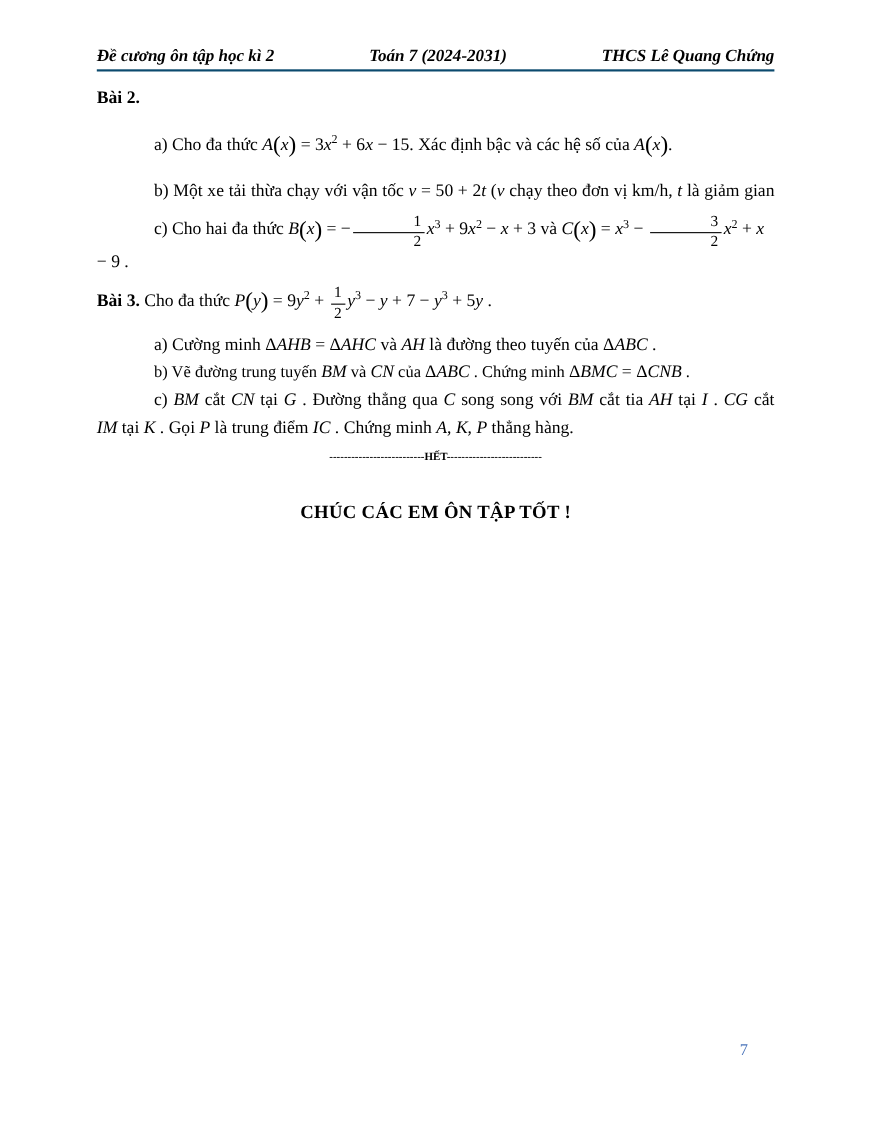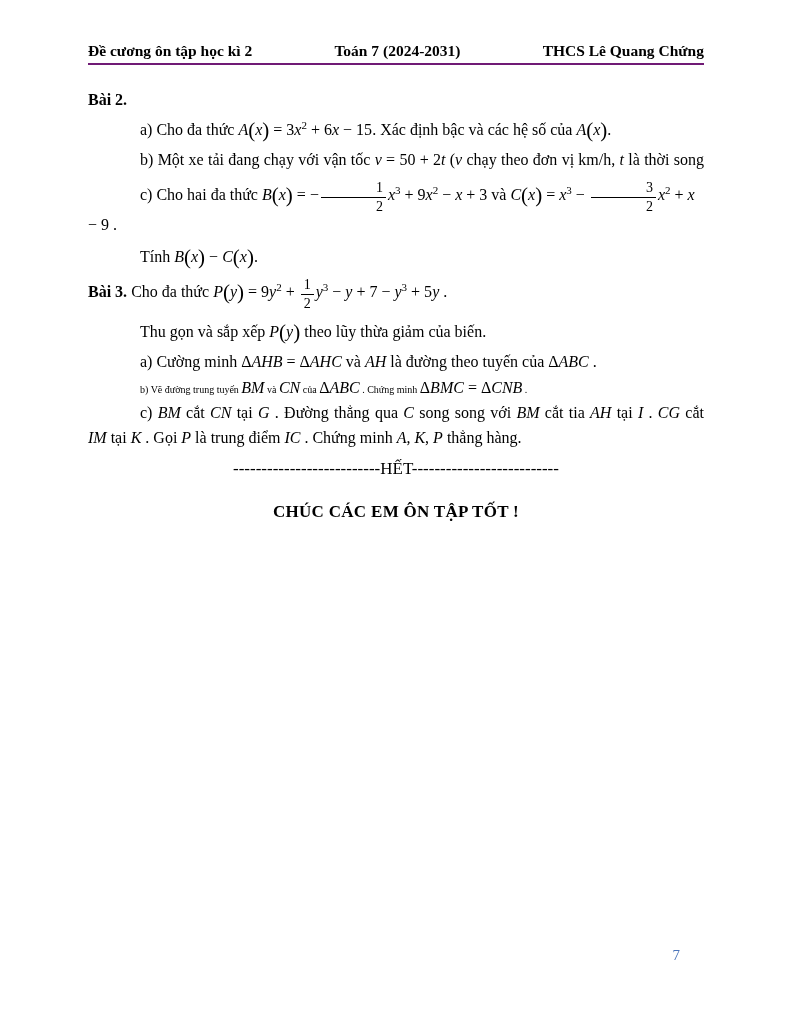--- a/index.html
+++ b/index.html
@@ -9,69 +9,67 @@
     margin:0 auto;
     background:#ffffff;
     box-sizing:border-box;
     padding:42px 88px 0 88px;
     font-family:"Liberation Serif","DejaVu Serif",serif;
     color:#000;
     overflow:hidden;
   }
   .hdr{
     display:flex;justify-content:space-between;align-items:baseline;
-    font-weight:bold;font-size:15.5px;
-    padding-bottom:3px;border-bottom:2px solid #701a75;
-    margin-bottom:24px;
+    font-weight:bold;font-style:italic;font-size:15.5px;
+    padding-bottom:3px;border-bottom:2px solid #0c4a6e;
+    margin-bottom:14px;
   }
-  .line{font-size:16px;line-height:1.38;margin:8px 0;}
+  .line{font-size:16px;line-height:1.38;margin:20px 0;}
   .heading{margin-top:12px;}
   .indent{text-indent:52px;}
   .indent-justify{text-indent:52px;text-align:justify;text-align-last:justify;}
   .flush{margin-top:2px;}
   .tight{margin:3px 0;}
   .tall{margin:10px 0;font-family:Liberation Serif, serif;}
   .bx{font-weight:bold;}
   .tx{}
-  .small .tx{font-size:10px;}
+  .small .tx{font-size:15px;}
   .mi{font-style:italic;}
   .mn{font-style:normal;}
   .sup{font-size:11px;position:relative;top:-6px;font-style:normal;}
   .par{font-size:21px;font-style:normal;vertical-align:-2px;line-height:1;}
   .frac{display:inline-block;text-align:center;vertical-align:-11px;line-height:1;margin:0 2px;font-style:normal;}
   .frac .fn{display:block;font-size:14px;padding:0 3px 2px 3px;}
   .frac .fd{display:block;font-size:14px;border-top:1.4px solid #000;padding-top:2px;}
   .center{text-align:center;text-indent:0;}
-  .het{font-weight:normal;font-size:17px;margin-top:8px;letter-spacing:0px;}
-  .wish{text-align:center;font-weight:bold;font-size:17px;margin-top:22px;letter-spacing:0.3px;}
+  .het{font-weight:bold;font-size:10px;margin-top:8px;letter-spacing:0px;}
+  .wish{text-align:center;font-weight:bold;font-size:17px;margin-top:34px;letter-spacing:0.3px;}
   .pagenum{
     position:absolute;right:112px;bottom:60px;
     color:#4a74ba;font-size:15px;
     font-family:"Liberation Serif","DejaVu Serif",serif;
   }
 </style>
 </head>
 <body>
 
 <div class="page">
 
   <div class="hdr">
     <span>Đề cương ôn tập học kì 2</span>
     <span>Toán 7 (2024-2031)</span>
     <span>THCS Lê Quang Chứng</span>
   </div>
 
   <div id="content">
       <div class="line heading"><span class="bx">Bài 2.</span></div>
       <div class="line indent"><span class="tx">a) Cho đa thức </span><span class="mi">A</span><span class="par">(</span><span class="mi">x</span><span class="par">)</span><span class="mn"> = 3</span><span class="mi">x</span><span class="sup">2</span><span class="mn"> + 6</span><span class="mi">x</span><span class="mn"> − 15</span><span class="tx">. Xác định bậc và các hệ số của </span><span class="mi">A</span><span class="par">(</span><span class="mi">x</span><span class="par">)</span><span class="tx">.</span></div>
-      <div class="line indent-justify tight"><span class="tx">b) Một xe tải đang chạy với vận tốc </span><span class="mi">v</span><span class="mn"> = 50 + 2</span><span class="mi">t</span><span class="tx"> (</span><span class="mi">v</span><span class="tx"> chạy theo đơn vị km/h, </span><span class="mi">t</span><span class="tx"> là thời song</span></div>
+      <div class="line indent-justify tight"><span class="tx">b) Một xe tải thừa chạy với vận tốc </span><span class="mi">v</span><span class="mn"> = 50 + 2</span><span class="mi">t</span><span class="tx"> (</span><span class="mi">v</span><span class="tx"> chạy theo đơn vị km/h, </span><span class="mi">t</span><span class="tx"> là giảm gian</span></div>
       <div class="line indent tall"><span class="tx">c) Cho hai đa thức </span><span class="mi">B</span><span class="par">(</span><span class="mi">x</span><span class="par">)</span><span class="mn"> = −</span><span class="frac"><span class="fn">1</span><span class="fd">2</span></span><span class="mi">x</span><span class="sup">3</span><span class="mn"> + 9</span><span class="mi">x</span><span class="sup">2</span><span class="mn"> − </span><span class="mi">x</span><span class="mn"> + 3</span><span class="tx"> và </span><span class="mi">C</span><span class="par">(</span><span class="mi">x</span><span class="par">)</span><span class="mn"> = </span><span class="mi">x</span><span class="sup">3</span><span class="mn"> − </span><span class="frac"><span class="fn">3</span><span class="fd">2</span></span><span class="mi">x</span><span class="sup">2</span><span class="mn"> + </span><span class="mi">x</span><span class="mn"> − 9</span><span class="tx"> .</span></div>
-      <div class="line indent"><span class="tx">Tính </span><span class="mi">B</span><span class="par">(</span><span class="mi">x</span><span class="par">)</span><span class="mn"> − </span><span class="mi">C</span><span class="par">(</span><span class="mi">x</span><span class="par">)</span><span class="tx">.</span></div>
       <div class="line heading tall"><span class="bx">Bài 3.</span><span class="tx"> Cho đa thức </span><span class="mi">P</span><span class="par">(</span><span class="mi">y</span><span class="par">)</span><span class="mn"> = 9</span><span class="mi">y</span><span class="sup">2</span><span class="mn"> + </span><span class="frac"><span class="fn">1</span><span class="fd">2</span></span><span class="mi">y</span><span class="sup">3</span><span class="mn"> − </span><span class="mi">y</span><span class="mn"> + 7 − </span><span class="mi">y</span><span class="sup">3</span><span class="mn"> + 5</span><span class="mi">y</span><span class="tx"> .</span></div>
-      <div class="line indent"><span class="tx">Thu gọn và sắp xếp </span><span class="mi">P</span><span class="par">(</span><span class="mi">y</span><span class="par">)</span><span class="tx"> theo lũy thừa giảm của biến.</span></div>
       <div class="line indent tight"><span class="tx">a) Cường minh </span><span class="mn">Δ</span><span class="mi">AHB</span><span class="mn"> = Δ</span><span class="mi">AHC</span><span class="tx"> và </span><span class="mi">AH</span><span class="tx"> là đường theo tuyến của </span><span class="mn">Δ</span><span class="mi">ABC</span><span class="tx"> .</span></div>
       <div class="line indent tight small"><span class="tx">b) Vẽ đường trung tuyến </span><span class="mi">BM</span><span class="tx"> và </span><span class="mi">CN</span><span class="tx"> của </span><span class="mn">Δ</span><span class="mi">ABC</span><span class="tx"> . Chứng minh </span><span class="mn">Δ</span><span class="mi">BMC</span><span class="mn"> = Δ</span><span class="mi">CNB</span><span class="tx"> .</span></div>
       <div class="line indent-justify tight"><span class="tx">c) </span><span class="mi">BM</span><span class="tx"> cắt </span><span class="mi">CN</span><span class="tx"> tại </span><span class="mi">G</span><span class="tx"> . Đường thẳng qua </span><span class="mi">C</span><span class="tx"> song song với </span><span class="mi">BM</span><span class="tx"> cắt tia </span><span class="mi">AH</span><span class="tx"> tại </span><span class="mi">I</span><span class="tx"> . </span><span class="mi">CG</span><span class="tx"> cắt</span></div>
       <div class="line flush tight"><span class="mi">IM</span><span class="tx"> tại </span><span class="mi">K</span><span class="tx"> . Gọi </span><span class="mi">P</span><span class="tx"> là trung điểm </span><span class="mi">IC</span><span class="tx"> . Chứng minh </span><span class="mi">A</span><span class="mn">, </span><span class="mi">K</span><span class="mn">, </span><span class="mi">P</span><span class="tx"> thẳng hàng.</span></div>
     </div>
 
   <div class="line center het">
     <span>--------------------------</span><span>HẾT</span><span>--------------------------</span>
   </div>
 

